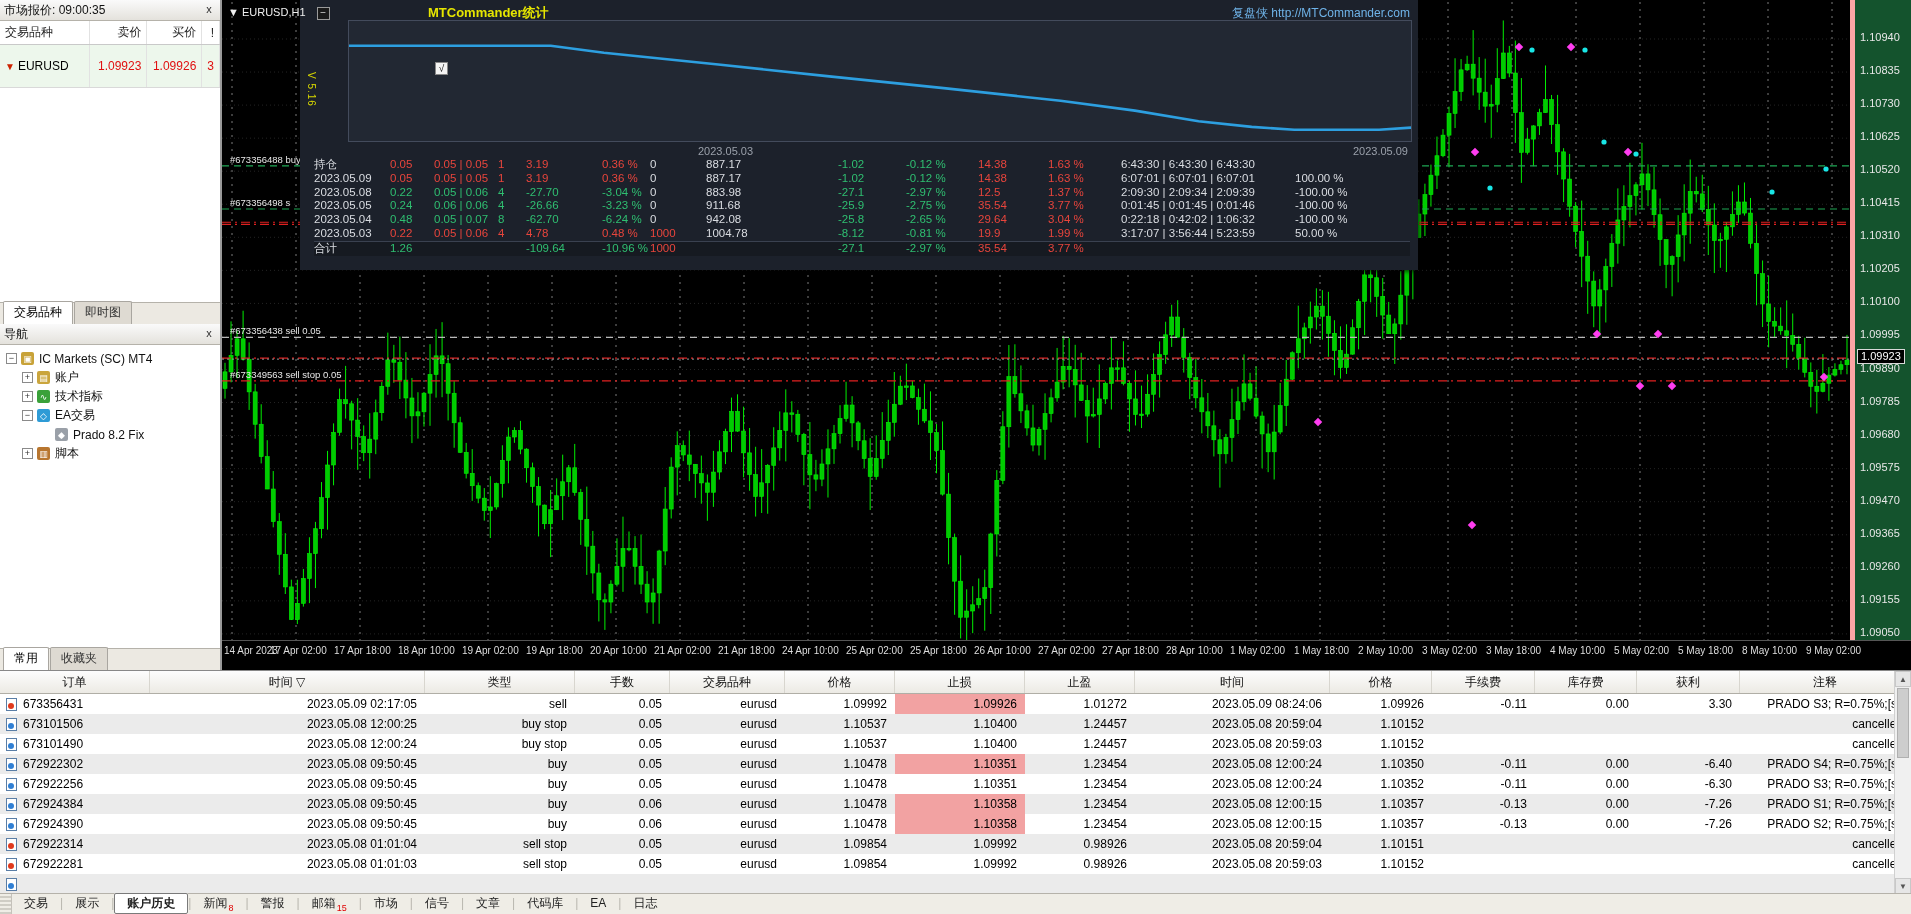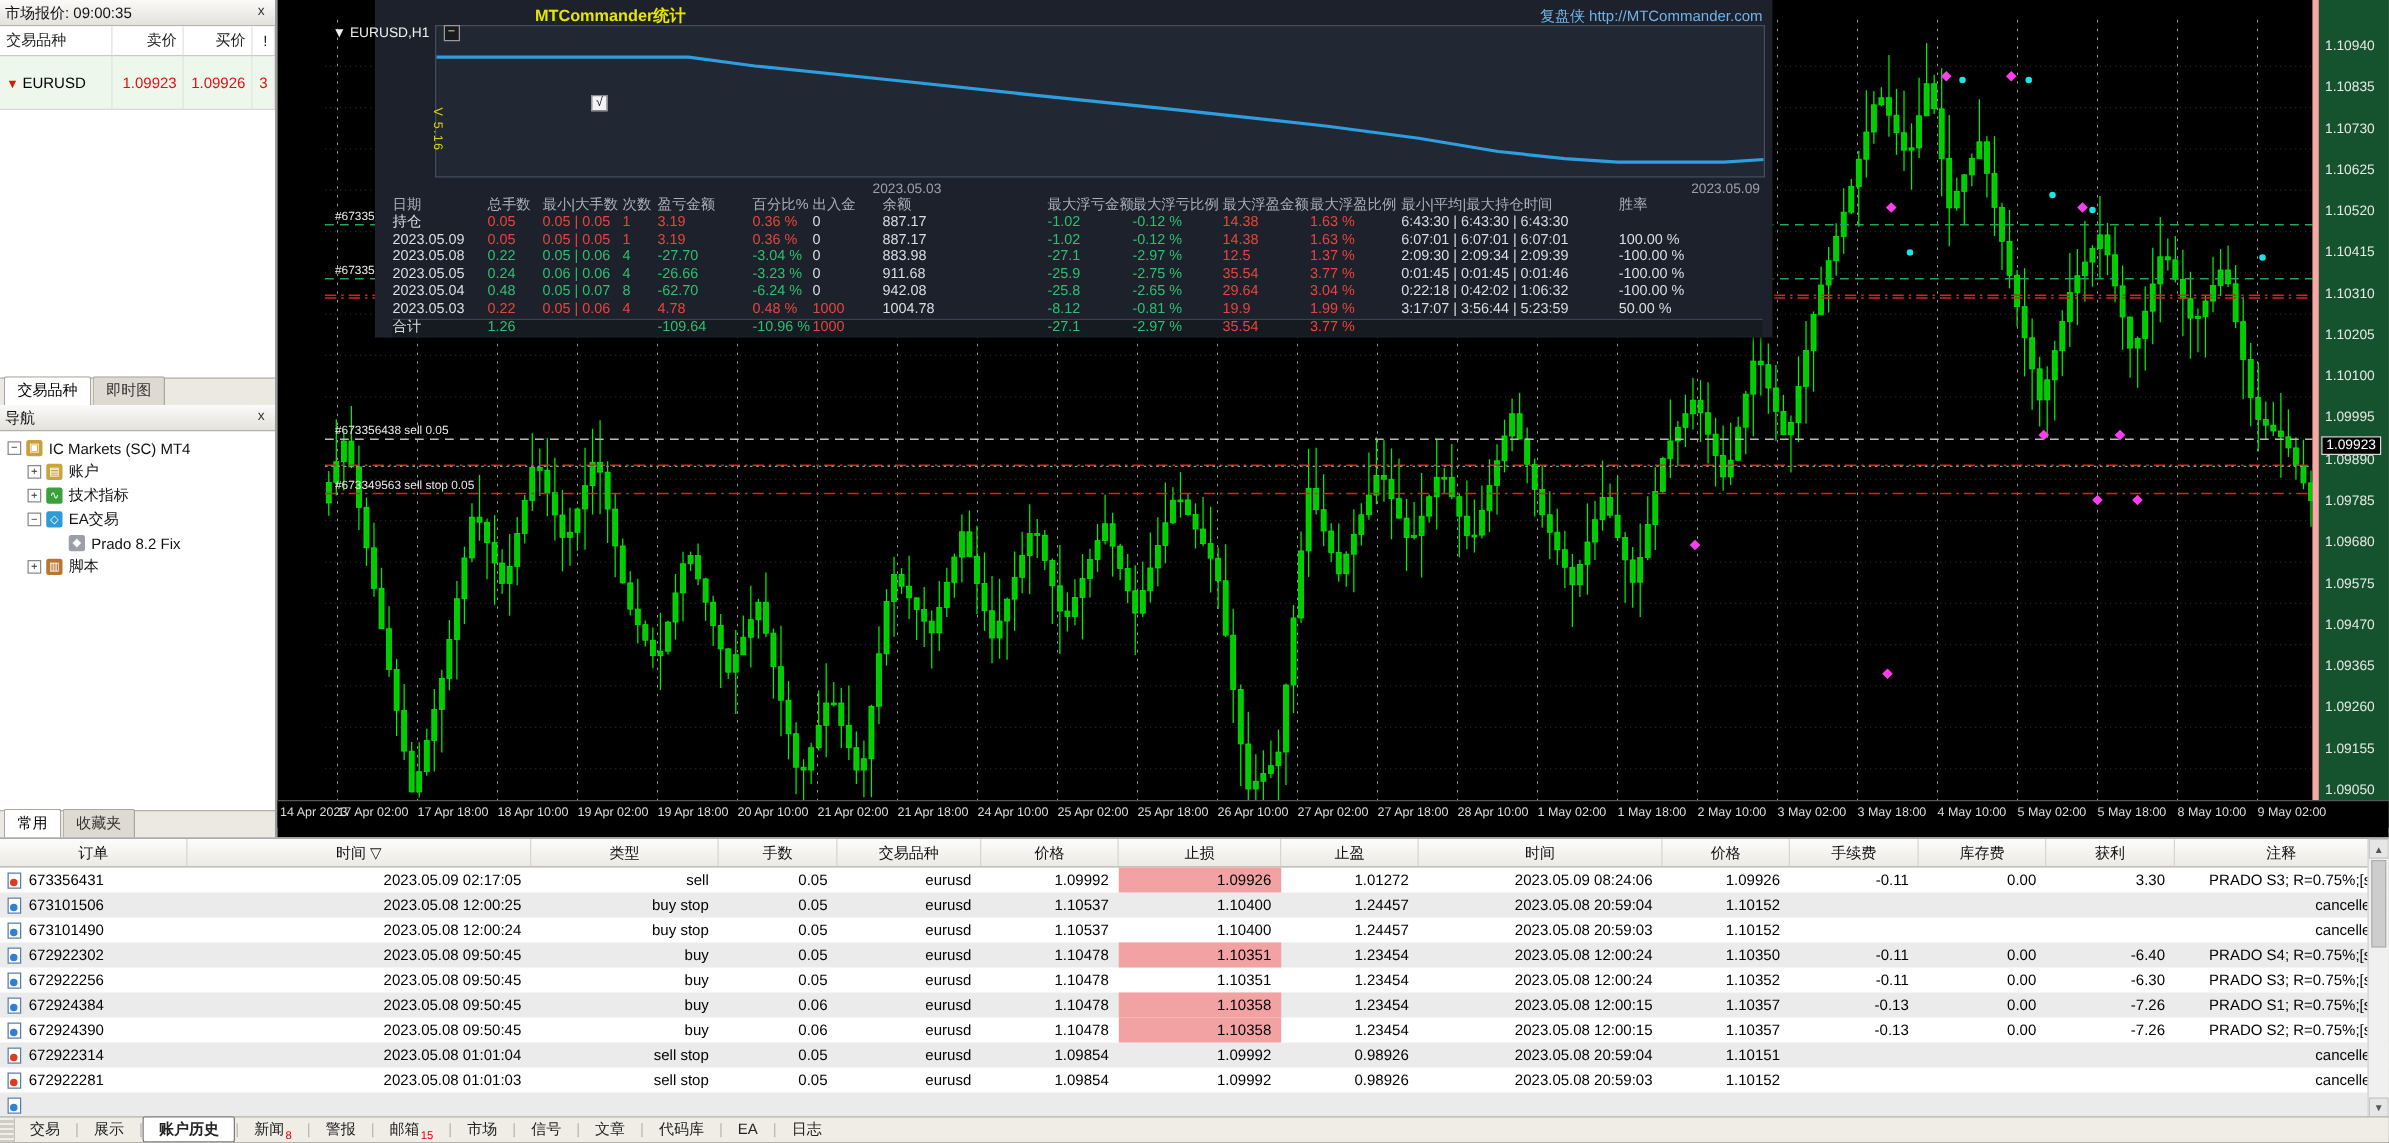--- a/index.html
+++ b/index.html
@@ -24,21 +24,21 @@
   .mini-tabs { position:absolute; left:0; width:100%; height:22px; background:#ece9e2; border-top:1px solid #b5b2aa; display:flex; align-items:flex-end; padding-left:3px; }
   .mini-tab { padding:2px 10px 3px; margin-right:1px; border:1px solid #a9a6a0; border-bottom:none; background:#dedad2; color:#333; font-size:12px; border-radius:2px 2px 0 0; }
   .mini-tab.active { background:#fff; color:#000; }
   .nav-tree { padding:4px 0 0 2px; }
   .tree-item { display:flex; align-items:center; height:19px; white-space:nowrap; color:#111; }
   .expander { width:11px; height:11px; border:1px solid #8a8a8a; background:#fff; font-size:9px; line-height:9px; text-align:center; color:#333; margin-right:4px; flex:0 0 auto; }
   .tree-icon { width:13px; height:13px; margin-right:5px; flex:0 0 auto; border-radius:2px; display:inline-flex; align-items:center; justify-content:center; font-size:9px; color:#fff; }
 
   
   .chart-region { position:absolute; left:222px; top:0; width:1689px; height:670px; background:#000; }
-  .plot { position:absolute; left:0; top:16px; width:1628px; height:640px;margin-left:38px; }
+  .plot { position:absolute; left:0; top:2px; width:1628px; height:640px; }
   .plot svg { position:absolute; left:0; top:0; }
   .y-axis { position:absolute; left:1628px; top:0; width:61px; height:640px; background:#14532d; border-left:5px solid #fca5a5; }
   .y-tick { position:absolute; left:5px; color:#e8e8e8; font-size:11px; }
   .price-badge { position:absolute; left:2px; border:1px solid #d8d8d8; background:#000; color:#fff; font-size:11px; padding:0 3px 1px; }
   .x-axis { position:absolute; left:0; top:640px; width:1689px; height:22px; background:#000; border-top:1px solid #555; }
   .x-tick { position:absolute; top:4px; color:#dedede; font-size:10px; white-space:nowrap; }
   .chart-symbol { position:absolute; left:6px; top:4px; color:#efefef; font-size:11px; z-index:30; }
   .min-box { display:inline-block; width:13px; height:13px; border:1px solid #9a9a9a; background:#1a1a1a; color:#ddd; line-height:10px; text-align:center; margin-left:8px; font-size:10px; vertical-align:middle; }
   .strategy-lines { position:absolute; left:6px; top:16px; z-index:30; color:#f2f2f2; font-size:11px; line-height:11.2px; white-space:pre; }
   .chk { position:absolute; left:213px; top:60px; width:13px; height:13px; background:#f4f4f4; border:1px solid #888; color:#111; font-size:10px; line-height:12px; text-align:center; z-index:31; }
@@ -852,36 +852,20 @@
       <div class="cmd-toolbar" id="cmd-toolbar"><span>综</span><span>日</span><span>周</span><span>月</span><span>季</span><span>年</span><span>币</span><span>M</span><span>备</span><span>账户</span><span style="margin-left: 60px;">轨迹</span></div>
       <div class="eq-area">
         <svg id="eq-svg" width="1062" height="120">
             <polyline points="0.0,24.7 201.8,24.7 254.9,31.8 371.7,43.8 477.9,55.1 594.7,67.1 711.5,79.8 785.9,89.6 849.6,100.2 902.7,105.9 945.2,108.7 1030.1,108.7 1062.0,106.6" fill="none" stroke="#2d9fe0" stroke-width="2.6"></polyline>
           </svg>
       </div>
       <div class="eq-lbl" style="left:398px;">2023.05.03</div>
       <div class="eq-lbl" style="right:10px;">2023.05.09</div>
       <div class="stats" id="stats-table">
           <div class="stats-grid">
-            <div class="sh">日期</div>
-            <div class="sh">总手数</div>
-            <div class="sh">最小|大手数</div>
-            <div class="sh">次数</div>
-            <div class="sh">盈亏金额</div>
-            <div class="sh">百分比%</div>
-            <div class="sh">出入金</div>
-            <div class="sh">余额</div>
-            <div class="sh">最大浮亏金额</div>
-            <div class="sh">最大浮亏比例</div>
-            <div class="sh">最大浮盈金额</div>
-            <div class="sh">最大浮盈比例</div>
-            <div class="sh">最小|平均|最大持仓时间</div>
-            <div class="sh">胜率</div>
-          </div>
-          <div class="stats-grid">
             <div class="c-w">持仓</div>
             <div class="c-r">0.05</div>
             <div class="c-r">0.05 | 0.05</div>
             <div class="c-r">1</div>
             <div class="c-r">3.19</div>
             <div class="c-r">0.36 %</div>
             <div class="c-w">0</div>
             <div class="c-w">887.17</div>
             <div class="c-g">-1.02</div>
             <div class="c-g">-0.12 %</div>

